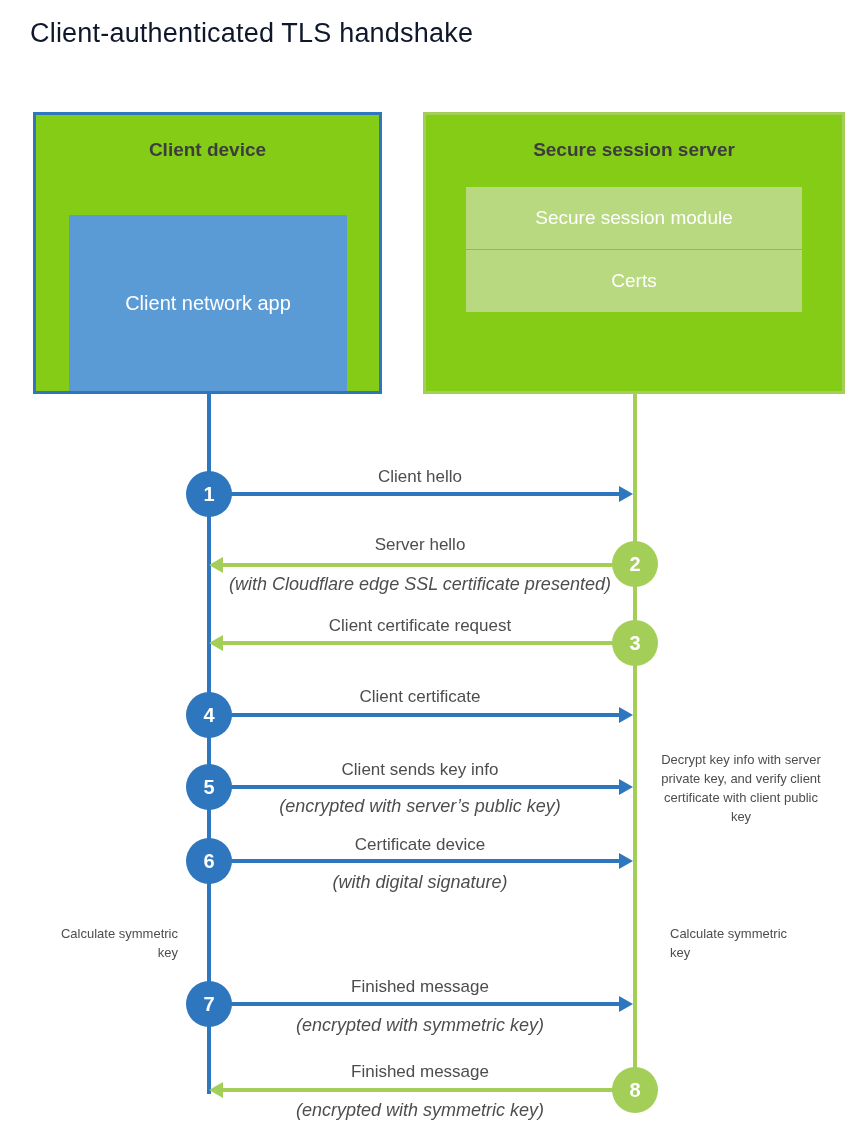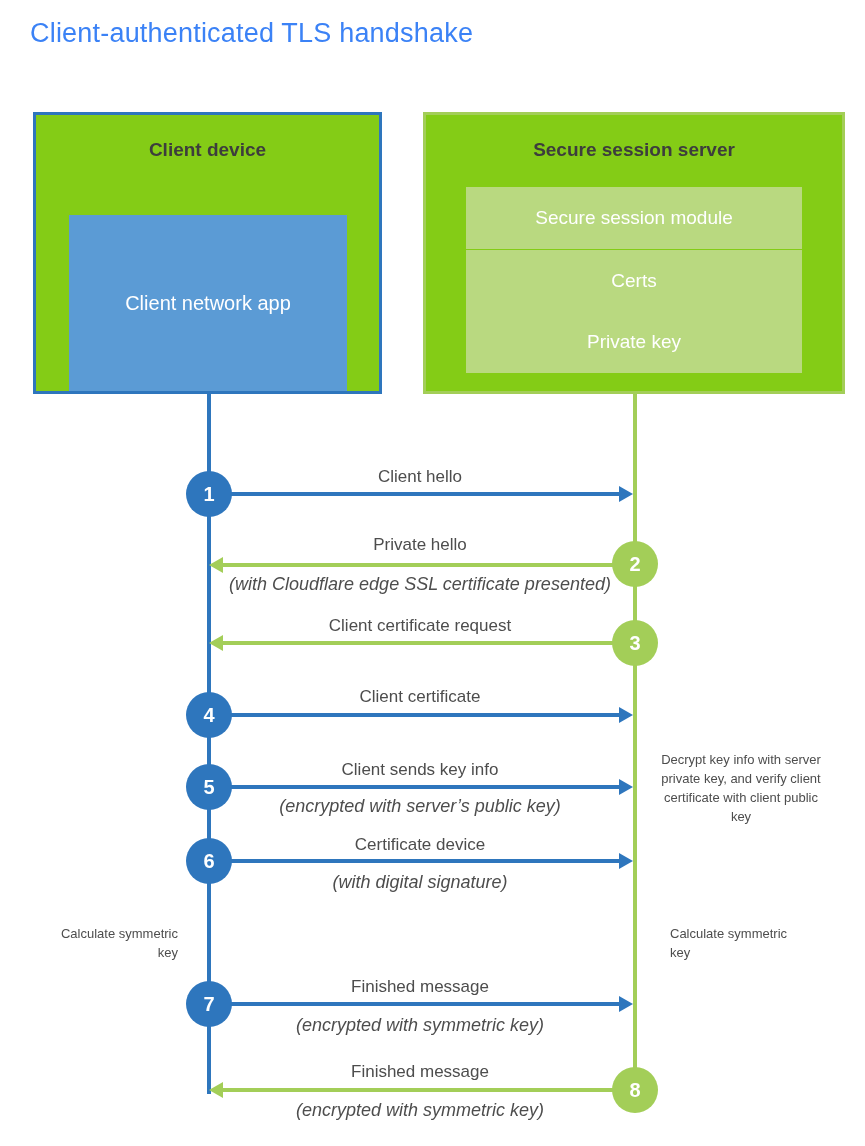--- a/index.html
+++ b/index.html
@@ -3,21 +3,21 @@
 <meta charset="utf-8">
 <style>
   html,body{margin:0;padding:0;background:#ffffff;}
   #canvas{
     position:relative;width:865px;height:1146px;background:#ffffff;
     font-family:"Liberation Sans",sans-serif;overflow:hidden;
   }
   .abs{position:absolute;}
   
   .page-title{
-    left:30px;top:18px;font-size:27px;font-weight:300;color:#3b82f6;letter-spacing:.2px;
+    left:30px;top:18px;font-size:27px;font-weight:300;color:#0f172a;letter-spacing:.2px;
   }
   
   .actor-box{box-sizing:border-box;top:112px;height:282px;background:#84cc16;}
   .actor-box.blue{left:33px;width:349px;border:3px solid #2e76bd;}
   .actor-box.green{left:423px;width:422px;border:3px solid #a3ce58;padding-left:36px;}
   .actor-title{
     position:absolute;left:0;top:24px;width:100%;text-align:center;
     font-size:19px;font-weight:bold;color:#3d3d3d;
   }
   .inner-module{
@@ -66,35 +66,34 @@
 
   <div class="abs actor-box blue">
     <div class="actor-title">Client device</div>
     <div class="inner-module client-app">Client network app</div>
   </div>
 
   <div class="abs actor-box green">
     <div class="actor-title">Secure session server</div>
     <div class="inner-module server-bar b0">Secure session module</div>
     <div class="inner-module server-bar b1">Certs</div>
-    <div class="inner-module server-bar b2">Private key</div>
   </div>
 
   <div class="abs lifeline blue"></div>
   <div class="abs lifeline green"></div>
 
   <div>
     <div class="abs arrow-label" style="top:467px">Client hello</div>
     <div class="abs arrow-line blue" style="left:209px;top:492px;width:410px"></div>
     <div class="abs arrow-head right blue" style="left:619px;top:486px"></div>
     <div class="abs step-circle blue" style="top:471px">1</div>
   </div>
 
   <div>
-    <div class="abs arrow-label" style="top:535px">Private hello</div>
+    <div class="abs arrow-label" style="top:535px">Server hello</div>
     <div class="abs arrow-line green" style="left:223px;top:563px;width:412px"></div>
     <div class="abs arrow-head left green" style="left:209px;top:557px"></div>
     <div class="abs arrow-sublabel" style="top:574px">(with Cloudflare edge SSL certificate presented)</div>
     <div class="abs step-circle green" style="top:541px">2</div>
   </div>
 
   <div>
     <div class="abs arrow-label" style="top:616px">Client certificate request</div>
     <div class="abs arrow-line green" style="left:223px;top:641px;width:412px"></div>
     <div class="abs arrow-head left green" style="left:209px;top:635px"></div>

